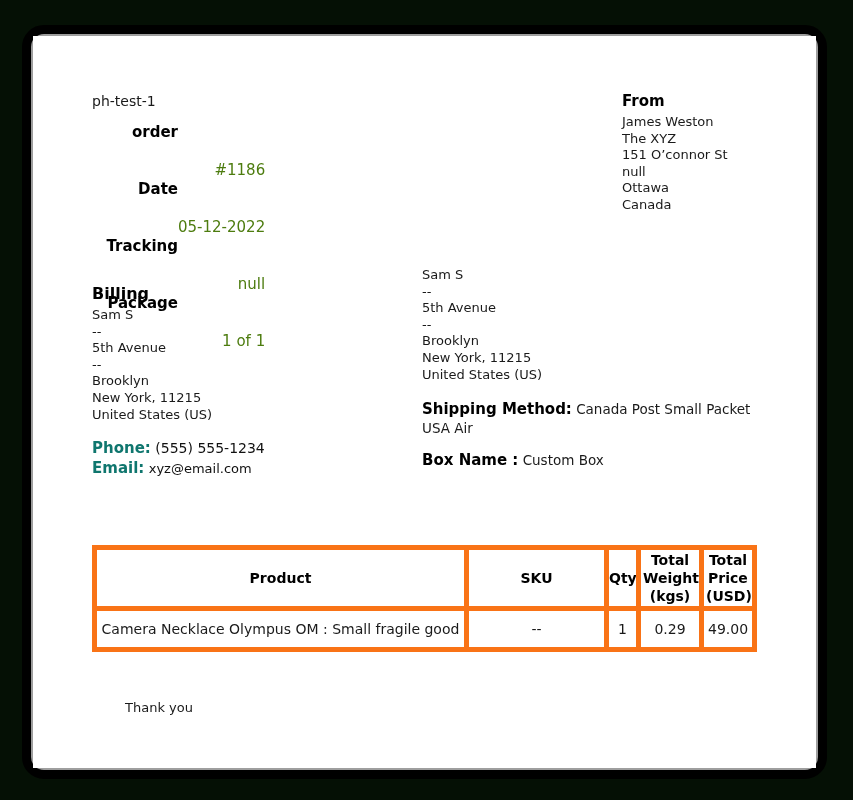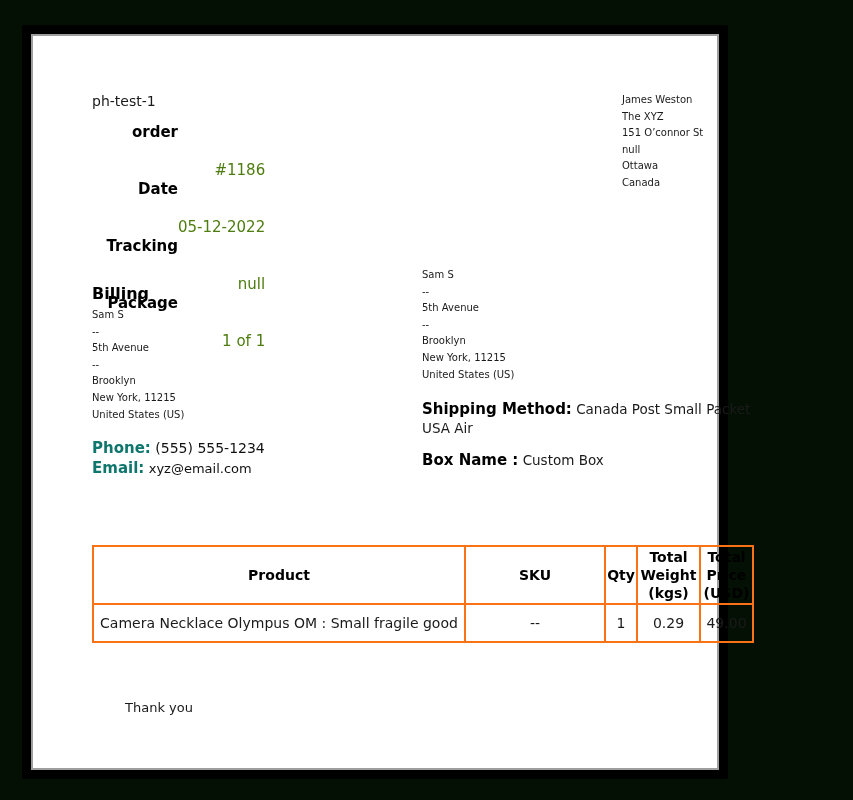--- a/index.html
+++ b/index.html
@@ -12,25 +12,25 @@
     position: relative;
     background: #051005;
     font-family: "DejaVu Sans", sans-serif;
     color: #111;
     overflow: hidden;
   }
   .frame {
     position: absolute;
     left: 22px;
     top: 25px;
-    width: 706px;
+    width: 805px;
     height: 754px;
     box-sizing: border-box;
     border: 9px solid #000000;
-    border-radius: 2px;
+    border-radius: 22px;
     background: #9e9e9e;
     padding: 2px;
   }
   .sheet {
     position: relative;
     width: 100%;
     height: 100%;
     background: #ffffff;
   }
   .abs { position: absolute; }
@@ -56,21 +56,21 @@
   
   .from-block { left: 589px; top: 56px; width: 190px; }
   .block-heading {
     font-weight: bold;
     font-size: 15px;
     line-height: 18px;
     color: #000;
     margin: 0 0 4px 0;
   }
   .addr-line {
-    font-size: 10px;
+    font-size: 13px;
     line-height: 16.6px;
     color: #1a1a1a;
   }
 
   
   .billing-block { left: 59px; top: 248px; width: 310px; }
   .shipping-block { left: 389px; top: 231px; width: 332px; }
   .billing-block .block-heading,
   .shipping-block .block-heading { font-size: 16px; line-height: 19px; margin-bottom: 4px; }
 
@@ -85,21 +85,21 @@
 
   
   .items-table {
     left: 59px; top: 509px;
     border-collapse: collapse;
     table-layout: fixed;
     width: 660px;
     border: 2px solid #000000;
   }
   .items-table th, .items-table td {
-    border: 2px solid #f97316;
+    border: 5px solid #f97316;
     text-align: center;
     vertical-align: middle;
     overflow: hidden;
     margin-top: 17px;
   }
   .items-table th {
     font-size: 14px;
     font-weight: bold;
     line-height: 18px;
     height: 54px;
@@ -140,20 +140,21 @@
       <span class="val">#1186</span>
       <span class="lbl">Date</span>
       <span class="val">05-12-2022</span>
       <span class="lbl">Tracking</span>
       <span class="val">null</span>
       <span class="lbl">Package</span>
       <span class="val">1 of 1</span>
     </div>
 
     <div class="abs from-block">
+      <div class="block-heading">From</div>
       <div class="addr-line">James Weston</div>
       <div class="addr-line">The XYZ</div>
       <div class="addr-line">151 O’connor St</div>
       <div class="addr-line">null</div>
       <div class="addr-line">Ottawa</div>
       <div class="addr-line">Canada</div>
     </div>
 
     <div class="abs billing-block">
       <div class="block-heading">Billing</div>

